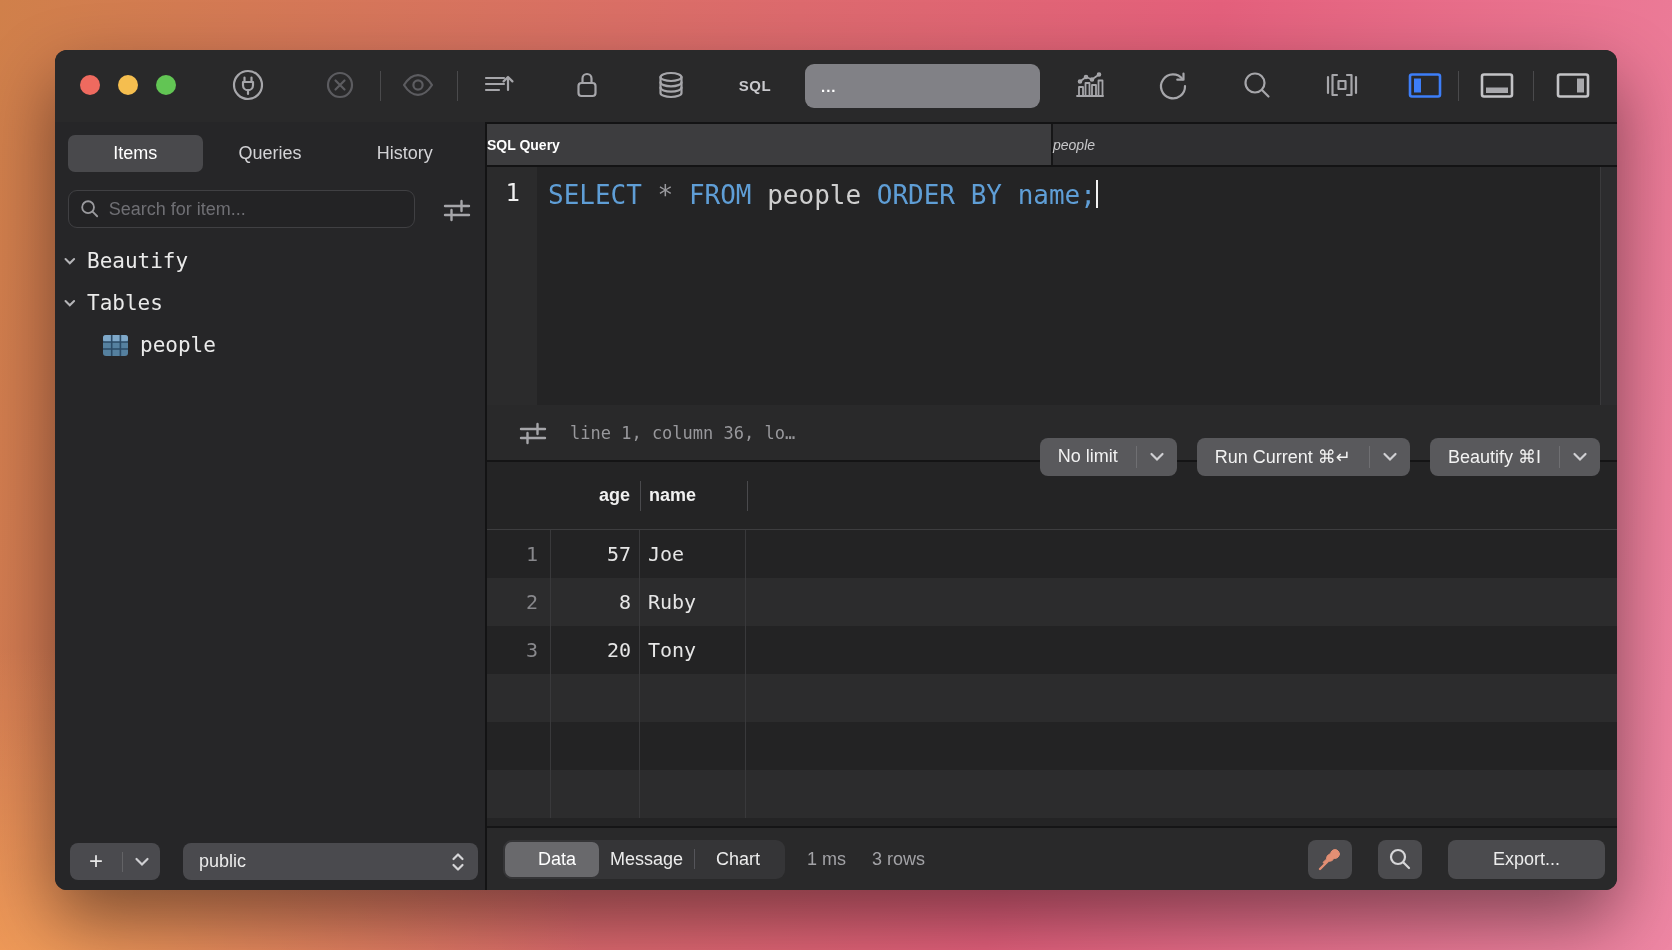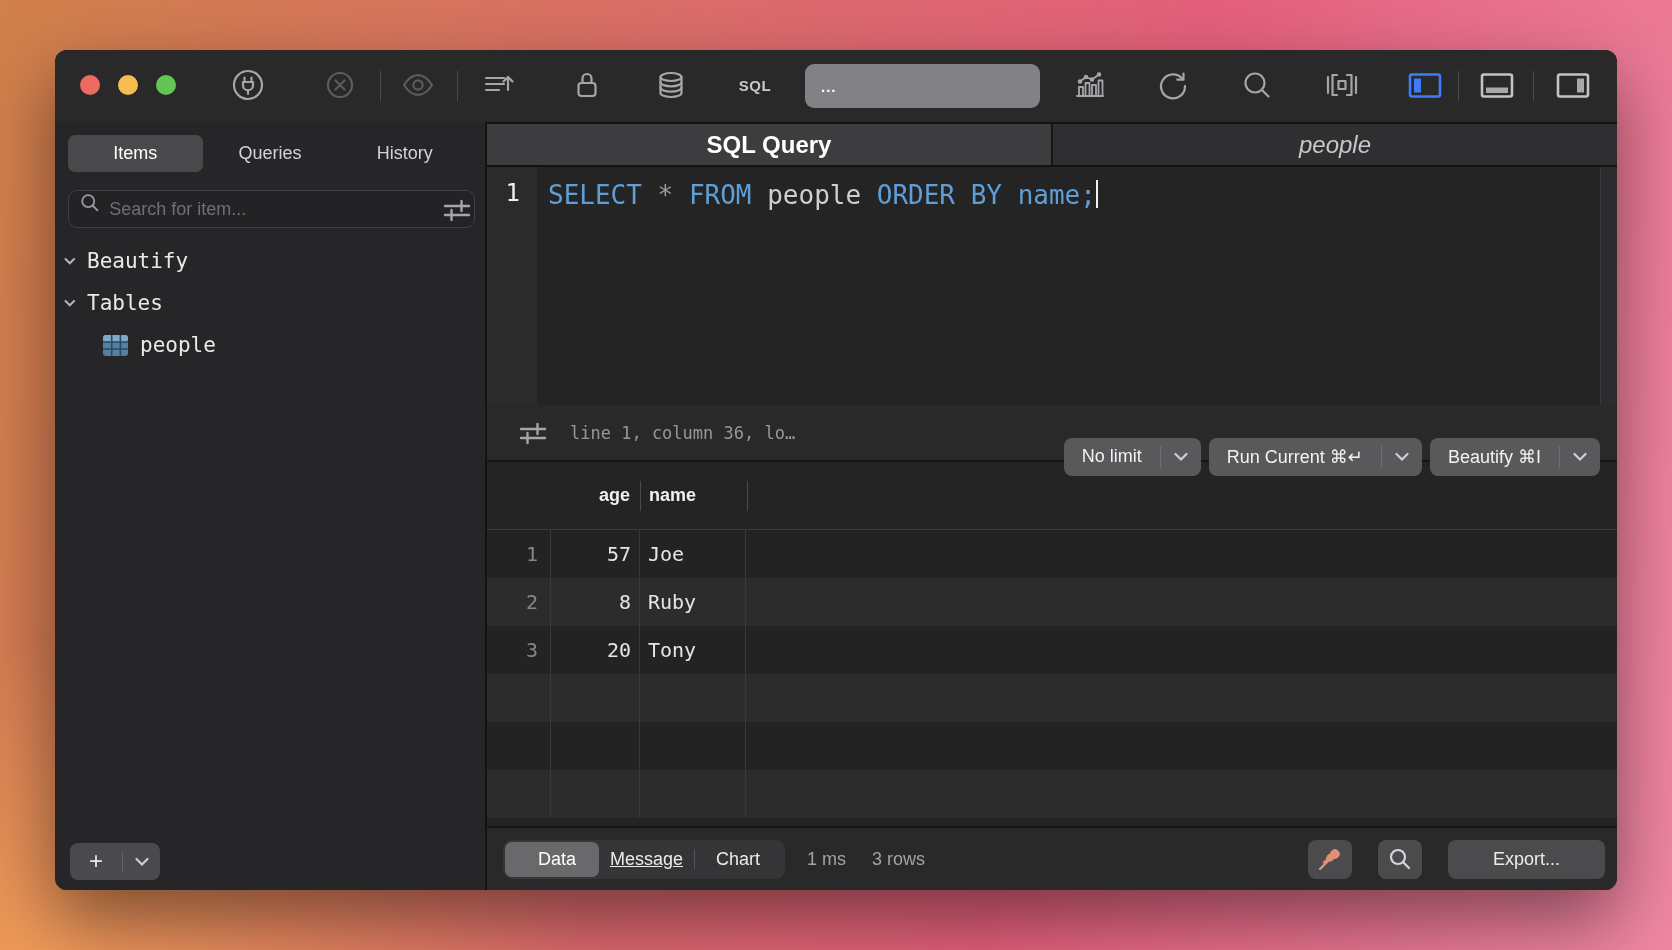--- a/index.html
+++ b/index.html
@@ -34,23 +34,23 @@
   .stroke.dim { stroke:#5c5c60; }
   
   .content { display:flex; flex:1; min-height:0; }
   .sidebar { width:432px; flex:0 0 432px; background:#262628; border-right:2px solid #131314; position:relative; }
   .main { flex:1; display:flex; flex-direction:column; min-width:0; }
   
   .sb-tabs { position:absolute; left:0; top:13px; width:100%; height:37px; display:flex; padding:0 13px; }
   .sb-tab { flex:1; display:flex; align-items:center; justify-content:center; color:#d3d3d6; font-size:18px; border-radius:7px; }
   .sb-tab.active { background:#49494c; color:#ffffff; }
   .sb-search {
-    position:absolute; left:13px; top:68px; width:407px; height:38px;
+    position:absolute; left:13px; top:68px; width:347px; height:38px;
     border:1.5px solid #404043; border-radius:9px; background:#232325;
-    display:flex; padding:0 10px;
+    display:flex; align-items:center; padding:0 10px;
   }
   .sb-search input {
     background:transparent; border:none; outline:none; color:#dddddd;
     font-size:18px; width:100%; margin-left:8px; font-family:"Liberation Sans", sans-serif;
   }
   .sb-search input::placeholder { color:#6f6f74; }
   .sb-filter { position:absolute; left:386px; top:74px; width:32px; height:28px; }
   .tree { position:absolute; left:0; top:118px; width:100%; }
   .tree-item { height:42px; display:flex; align-items:center; padding-left:7px;
     font-family:"DejaVu Sans Mono", monospace; font-size:21px; color:#eaeaea; }
@@ -61,40 +61,40 @@
   .addbtn { position:absolute; left:15px; width:90px; height:37px; background:#4a4a4e; border-radius:8px;
     display:flex; align-items:center; color:#e8e8e8; }
   .addbtn .plus { width:52px; text-align:center; font-size:24px; font-weight:300; padding-bottom:2px;}
   .addbtn .vline { width:1px; height:20px; background:#636366; }
   .addbtn .chev { flex:1; display:flex; justify-content:center; }
   .schema { position:absolute; left:128px; width:295px; height:37px; background:#4a4a4e; border-radius:8px;
     display:flex; align-items:center; padding:0 12px 0 16px; color:#ececec; font-size:18px; }
   .schema .updown { margin-left:auto; }
   
   .tabbar { height:45px; flex:0 0 45px; display:flex; background:#161617; border-top:2px solid #131314; border-bottom:2px solid #131314; gap:2px; }
-  .etab { flex:1; display:flex; align-items:center; justify-content:center; font-size:24px; }
+  .etab { flex:1; display:flex; align-items:center; justify-content:flex-start; font-size:14px; }
   .etab.active { background:#3d3d3f; color:#ffffff; font-weight:bold; }
   .etab.inactive { background:#2f2f31; color:#c8c8ca; font-style:italic; }
   
   .editor { height:238px; flex:0 0 238px; background:#242425; position:relative; display:flex; }
   .gutter { width:50px; flex:0 0 50px; background:#2b2b2c; text-align:right; padding:12px 17px 0 0;
     font-family:"DejaVu Sans Mono", monospace; font-size:24px; color:#f0f0f0; }
   .codearea { flex:1; padding:10px 0 0 11px; position:relative; }
   .codeline { font-family:"DejaVu Sans Mono", monospace; font-size:26px; white-space:pre; line-height:36px; }
   .t-kw, .t-col { color:#5f9ed6; }
   .t-id { color:#cfcfcf; }
   .t-op { color:#9a9a9e; }
   .t-pl { color:#cfcfcf; }
   .cursor { display:inline-block; width:2.5px; height:28px; background:#f2f2f2; vertical-align:-4px; }
   .vscroll { position:absolute; right:0; top:0; width:17px; height:100%; background:#2c2c2e; border-left:1px solid #3a3a3c; }
   
   .statusrow { height:55px; flex:0 0 55px; background:#29292a; display:flex; align-items:center; position:relative; }
   .status-icon { margin-left:31px; }
   .status-text { margin-left:22px; font-family:"DejaVu Sans Mono", monospace; font-size:17px; color:#98989c; }
-  .btngroup { margin-left:auto; margin-right:17px; display:flex; gap:8px;margin-top:48px; }
+  .btngroup { margin-left:auto; margin-right:17px; display:flex; gap:20px;margin-top:48px; }
   .dropbtn { height:38px; background:#59595c; border-radius:8px; display:flex; align-items:center; color:#f2f2f2; font-size:18px; }
   .dropbtn .blabel { padding:0 18px; white-space:nowrap; }
   .dropbtn .bdiv { width:1px; height:22px; background:#6f6f72; }
   .dropbtn .bchev { width:40px; display:flex; justify-content:center; }
   
   .results { flex:1; background:#242425; border-top:2px solid #141415; display:flex; flex-direction:column; min-height:0; }
   .rhead { height:68px; flex:0 0 68px; border-bottom:1px solid #3d3d3f; display:flex; align-items:center; }
   .rhead .hcell { font-weight:bold; font-size:18px; color:#f0f0f0; height:100%; display:flex; align-items:center; }
   .hdiv { width:1px; height:30px; background:#4a4a4d; }
   .col-num { width:64px; flex:0 0 64px; }
@@ -317,20 +317,31 @@
         </div>
       </div>
 
       <div class="sb-bottom">
         <div class="addbtn">
           <span class="plus">+</span>
           <span class="vline"></span>
           <span class="chev">
             <svg width="16" height="10" viewBox="0 0 16 10">
                 <path d="M2.5 2l5.5 5.5L13.5 2" stroke="#d0d0d3" stroke-width="2.2" fill="none" stroke-linecap="round"></path>
+              </svg>
+          </span>
+        </div>
+        <div class="schema">
+          <span>public</span>
+          <span class="updown">
+            <svg width="16" height="24" viewBox="0 0 16 24">
+                <g stroke="#d6d6d8" stroke-width="2.2" fill="none" stroke-linecap="round" stroke-linejoin="round">
+                  <path d="M3.5 9l4.5-4.5L12.5 9"></path>
+                  <path d="M3.5 15l4.5 4.5L12.5 15"></path>
+                </g>
               </svg>
           </span>
         </div>
       </div>
     </div>
 
     <div class="main">
 
       <div class="tabbar">
         <div class="etab active">
@@ -444,21 +455,21 @@
           <div class="cell rest"></div>
         </div>
         <div class="rfill"></div>
       </div>
 
       <div class="footer">
         <div class="seg">
           <div class="segitem active" style="width:94px;padding-left:10px;">
               <span>Data</span>
             </div>
-          <div class="segitem" style="width:95px;text-decoration:underline;">
+          <div class="segitem" style="width:95px;">
               <span>Message</span>
             </div>
           <span class="sdiv"></span>
           <div class="segitem" style="width:86px;">
               <span>Chart</span>
             </div>
         </div>
         <span class="meta" style="margin-left:22px;text-align:center;">1 ms</span>
         <span class="meta" style="margin-left:26px;">3 rows</span>
         <div class="fbtns">

